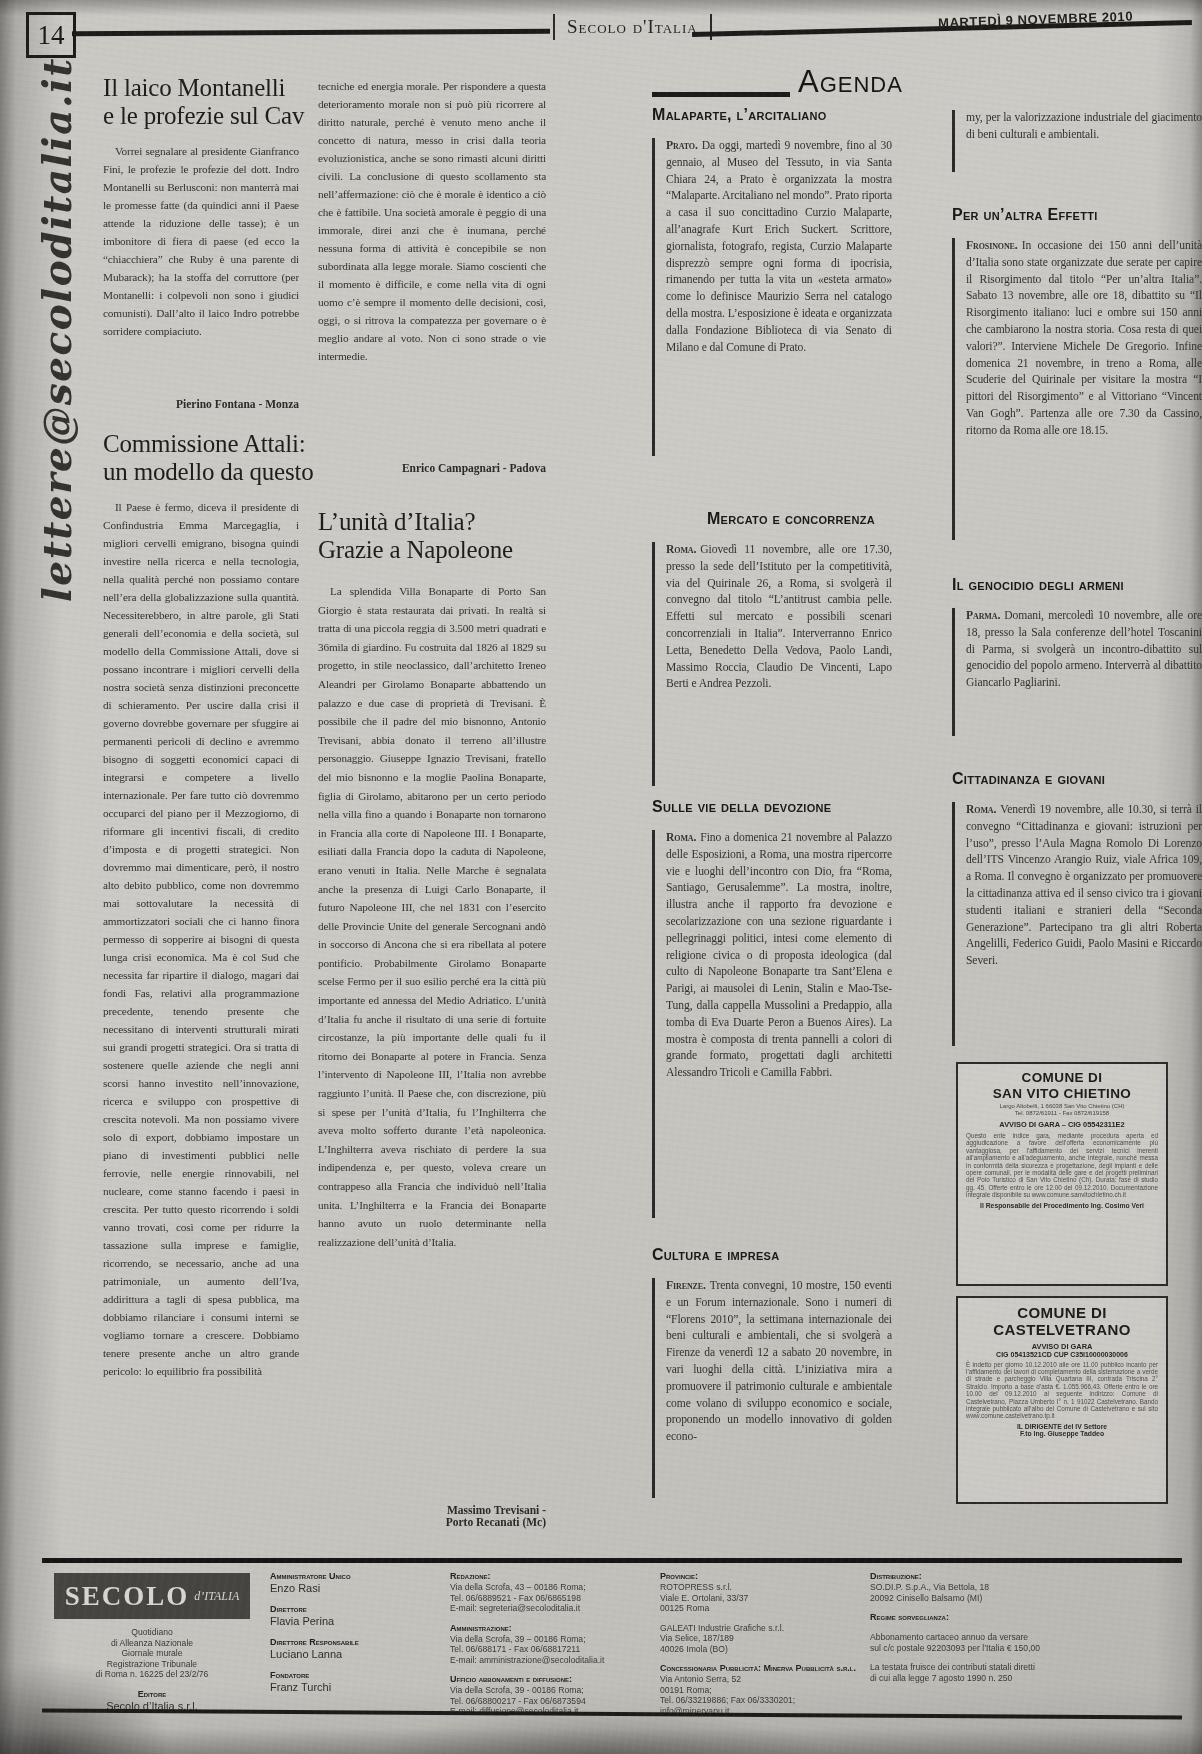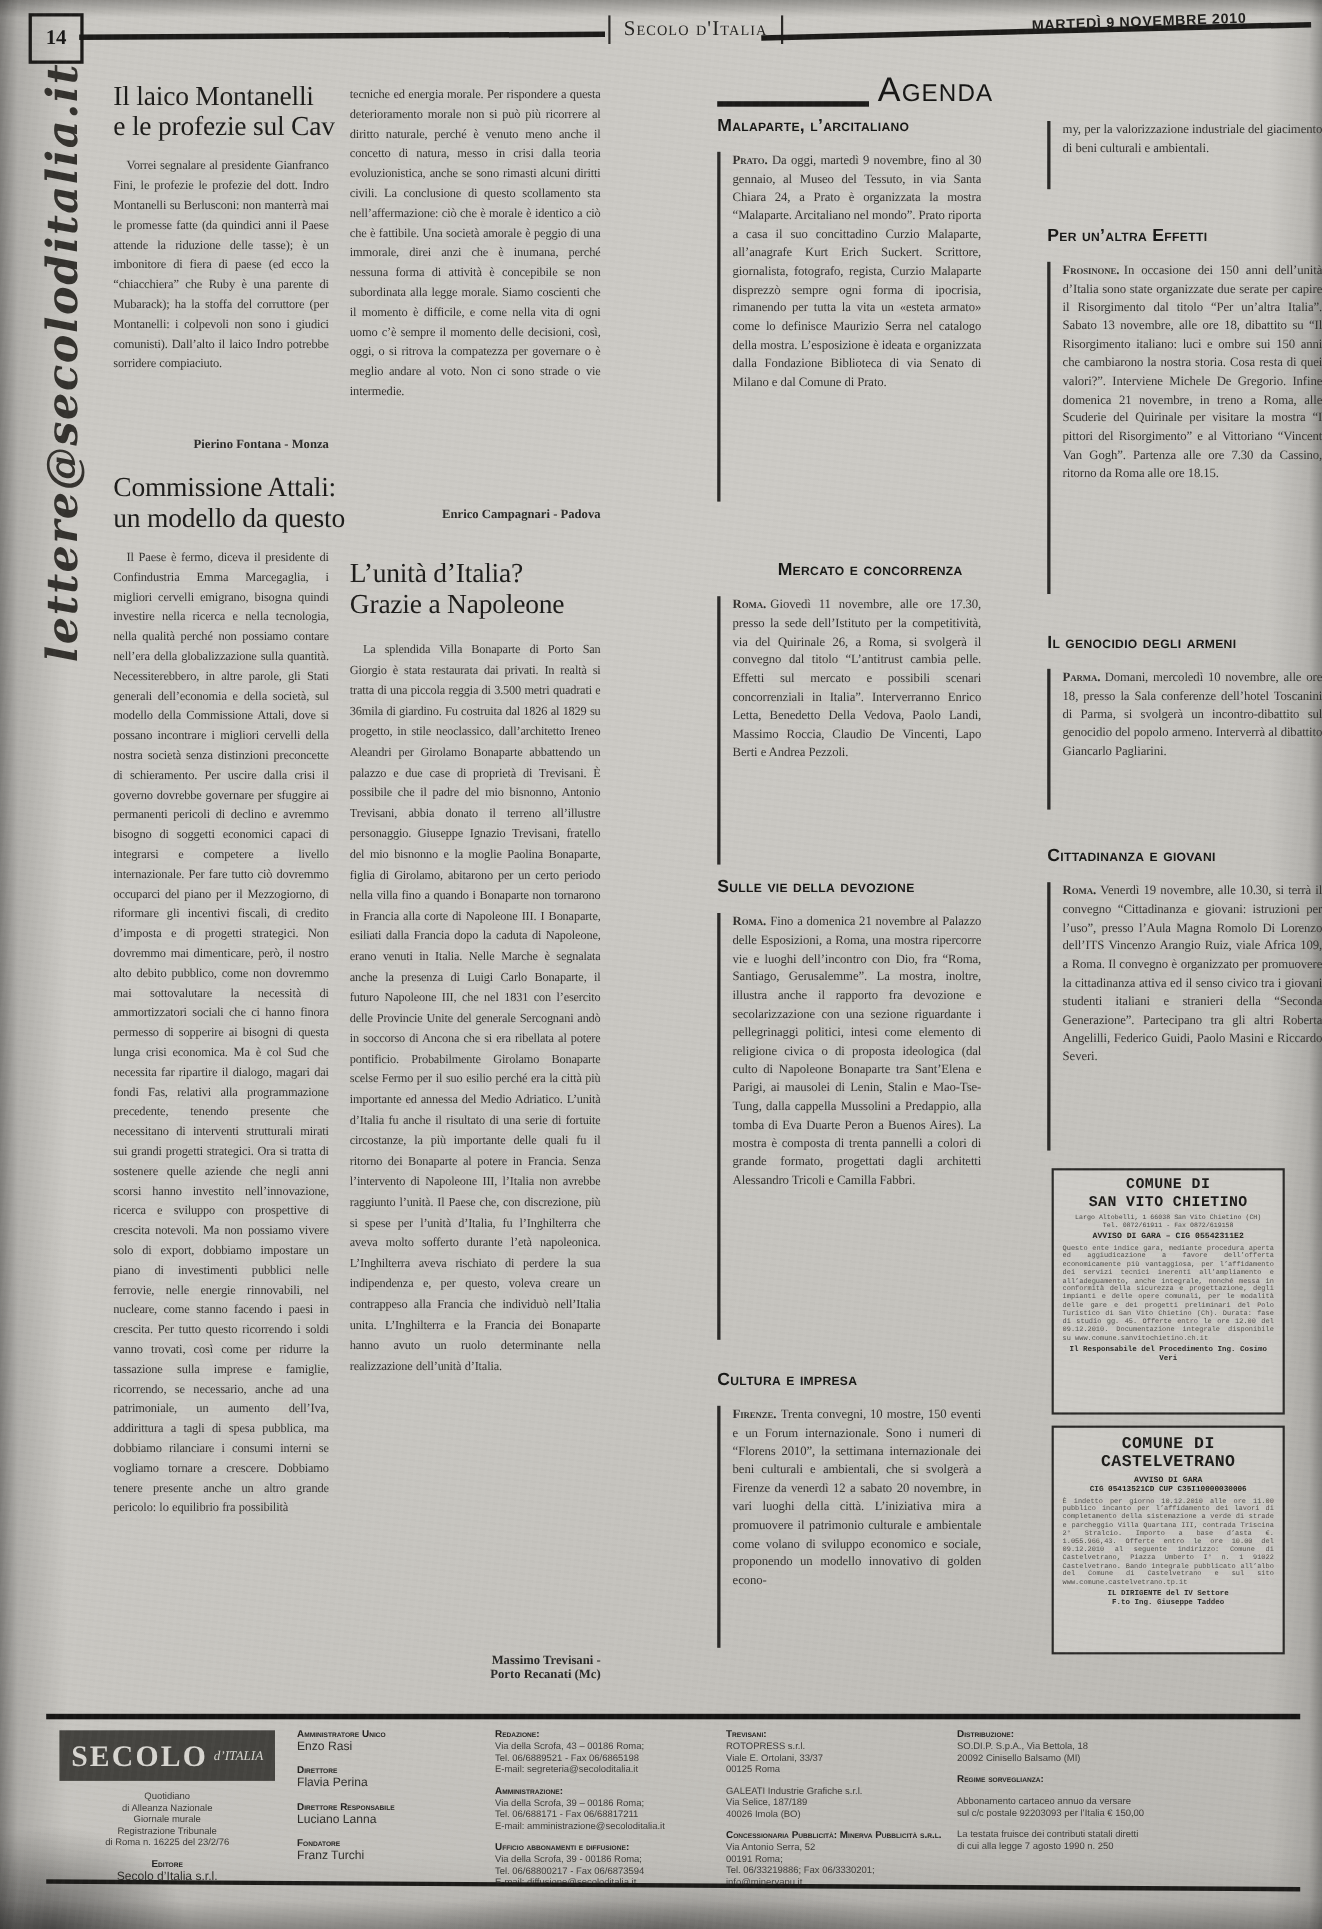--- a/index.html
+++ b/index.html
@@ -14,21 +14,21 @@
       linear-gradient(0deg, rgba(0,0,0,.32) 0px, rgba(0,0,0,.06) 26px, rgba(0,0,0,0) 70px),
       linear-gradient(135deg,#cac8c3 0%,#cccac5 38%,#c3c1bc 72%,#b8b6b1 100%);}
   .noise{position:absolute;inset:0;pointer-events:none;opacity:.55;
     background:
       repeating-linear-gradient(7deg, rgba(0,0,0,.022) 0 2px, rgba(0,0,0,0) 2px 6px),
       repeating-linear-gradient(97deg, rgba(255,255,255,.03) 0 3px, rgba(0,0,0,0) 3px 8px);}
   .abs{position:absolute;}
   .rule{position:absolute;background:#1c1b19;}
   
   .page-num{display:flex;align-items:center;justify-content:center;border:3px solid #1c1b19;
-    font-size:19px;font-weight:bold;color:#191817;}
+    font-size:27px;font-weight:normal;color:#191817;}
   .masthead{font-variant:small-caps;font-size:19px;letter-spacing:1px;color:#242321;
     border-left:2px solid #2a2927;border-right:2px solid #2a2927;padding:2px 12px;}
   .issue-date{font-family:"Liberation Sans",sans-serif;font-weight:bold;font-size:13px;
     letter-spacing:.6px;color:#201f1d;transform:rotate(-2deg);}
   
   .v-email{font-style:italic;font-weight:bold;font-size:39px;letter-spacing:1.5px;color:#34322e;
     font-family:"DejaVu Serif",serif;transform:rotate(-90deg);transform-origin:left top;white-space:nowrap;}
   
   .ltr-title{font-size:25px;line-height:1.12;white-space:pre-line;color:#1e1d1b;letter-spacing:-.2px;}
   .body-text{font-size:11.3px;line-height:18px;text-align:justify;text-indent:12px;
@@ -38,21 +38,21 @@
   
   .agenda-title{font-variant:small-caps;font-family:"Liberation Sans",sans-serif;font-weight:normal;
     font-size:31px;letter-spacing:1px;color:#161615;}
   .agenda-head{font-variant:small-caps;font-family:"Liberation Sans",sans-serif;font-weight:bold;
     font-size:16px;letter-spacing:.3px;color:#181816;}
   .agenda-body{border-left:3px solid #2b2a28;padding-left:11px;font-size:11.6px;line-height:16.8px;
     text-align:justify;letter-spacing:-.1px;overflow:hidden;color:#33312e;}
   .city{font-variant:small-caps;font-weight:bold;margin-right:4px;}
   
   .ad-box{position:absolute;border:2px solid #2b2a28;background:rgba(219,217,212,.45);
-    text-align:center;font-family:Liberation Mono, monospace;padding:6px 8px;box-sizing:border-box;}
+    text-align:center;font-family:Liberation Sans, sans-serif;padding:6px 8px;box-sizing:border-box;}
   .ad-title{font-weight:bold;font-size:13.5px;line-height:1.15;white-space:pre-line;letter-spacing:.4px;color:#1d1c1a;}
   .ad-small{font-size:6px;line-height:7px;color:#44423f;white-space:pre-line;margin-top:2px;}
   .ad-notice{font-weight:bold;font-size:7.4px;margin-top:3px;color:#26251f;}
   .ad-cig{font-weight:bold;font-size:7px;color:#26251f;}
   .ad-fine{font-size:6.3px;line-height:7.4px;text-align:justify;color:#4c4a46;margin-top:3px;}
   .ad-sig{font-size:6.8px;font-weight:bold;white-space:pre-line;margin-top:3px;color:#2c2b28;}
   
   .footer{position:absolute;border-top:5px solid #161514;}
   .logo-box{position:absolute;background:#454440;color:#d7d5d0;display:flex;align-items:center;
     justify-content:center;gap:5px;font-family:"Liberation Serif",serif;}
@@ -209,21 +209,21 @@
       <div class="f-block">
         <div class="f-label">Ufficio abbonamenti e diffusione:</div>
         <div class="f-text">Via della Scrofa, 39 - 00186 Roma;
 Tel. 06/68800217 - Fax 06/6873594
 E-mail: diffusione@secoloditalia.it</div>
       </div>
     </div>
 
     <div class="abs" style="left:618px;top:8px;width:200px;">
       <div class="f-block">
-        <div class="f-label">Trevisani:</div>
+        <div class="f-label">Provincie:</div>
         <div class="f-text">ROTOPRESS s.r.l.
 Viale E. Ortolani, 33/37
 00125 Roma</div>
       </div>
       <div class="f-block">
         <div class="f-label"></div>
         <div class="f-text">GALEATI Industrie Grafiche s.r.l.
 Via Selice, 187/189
 40026 Imola (BO)</div>
       </div>

